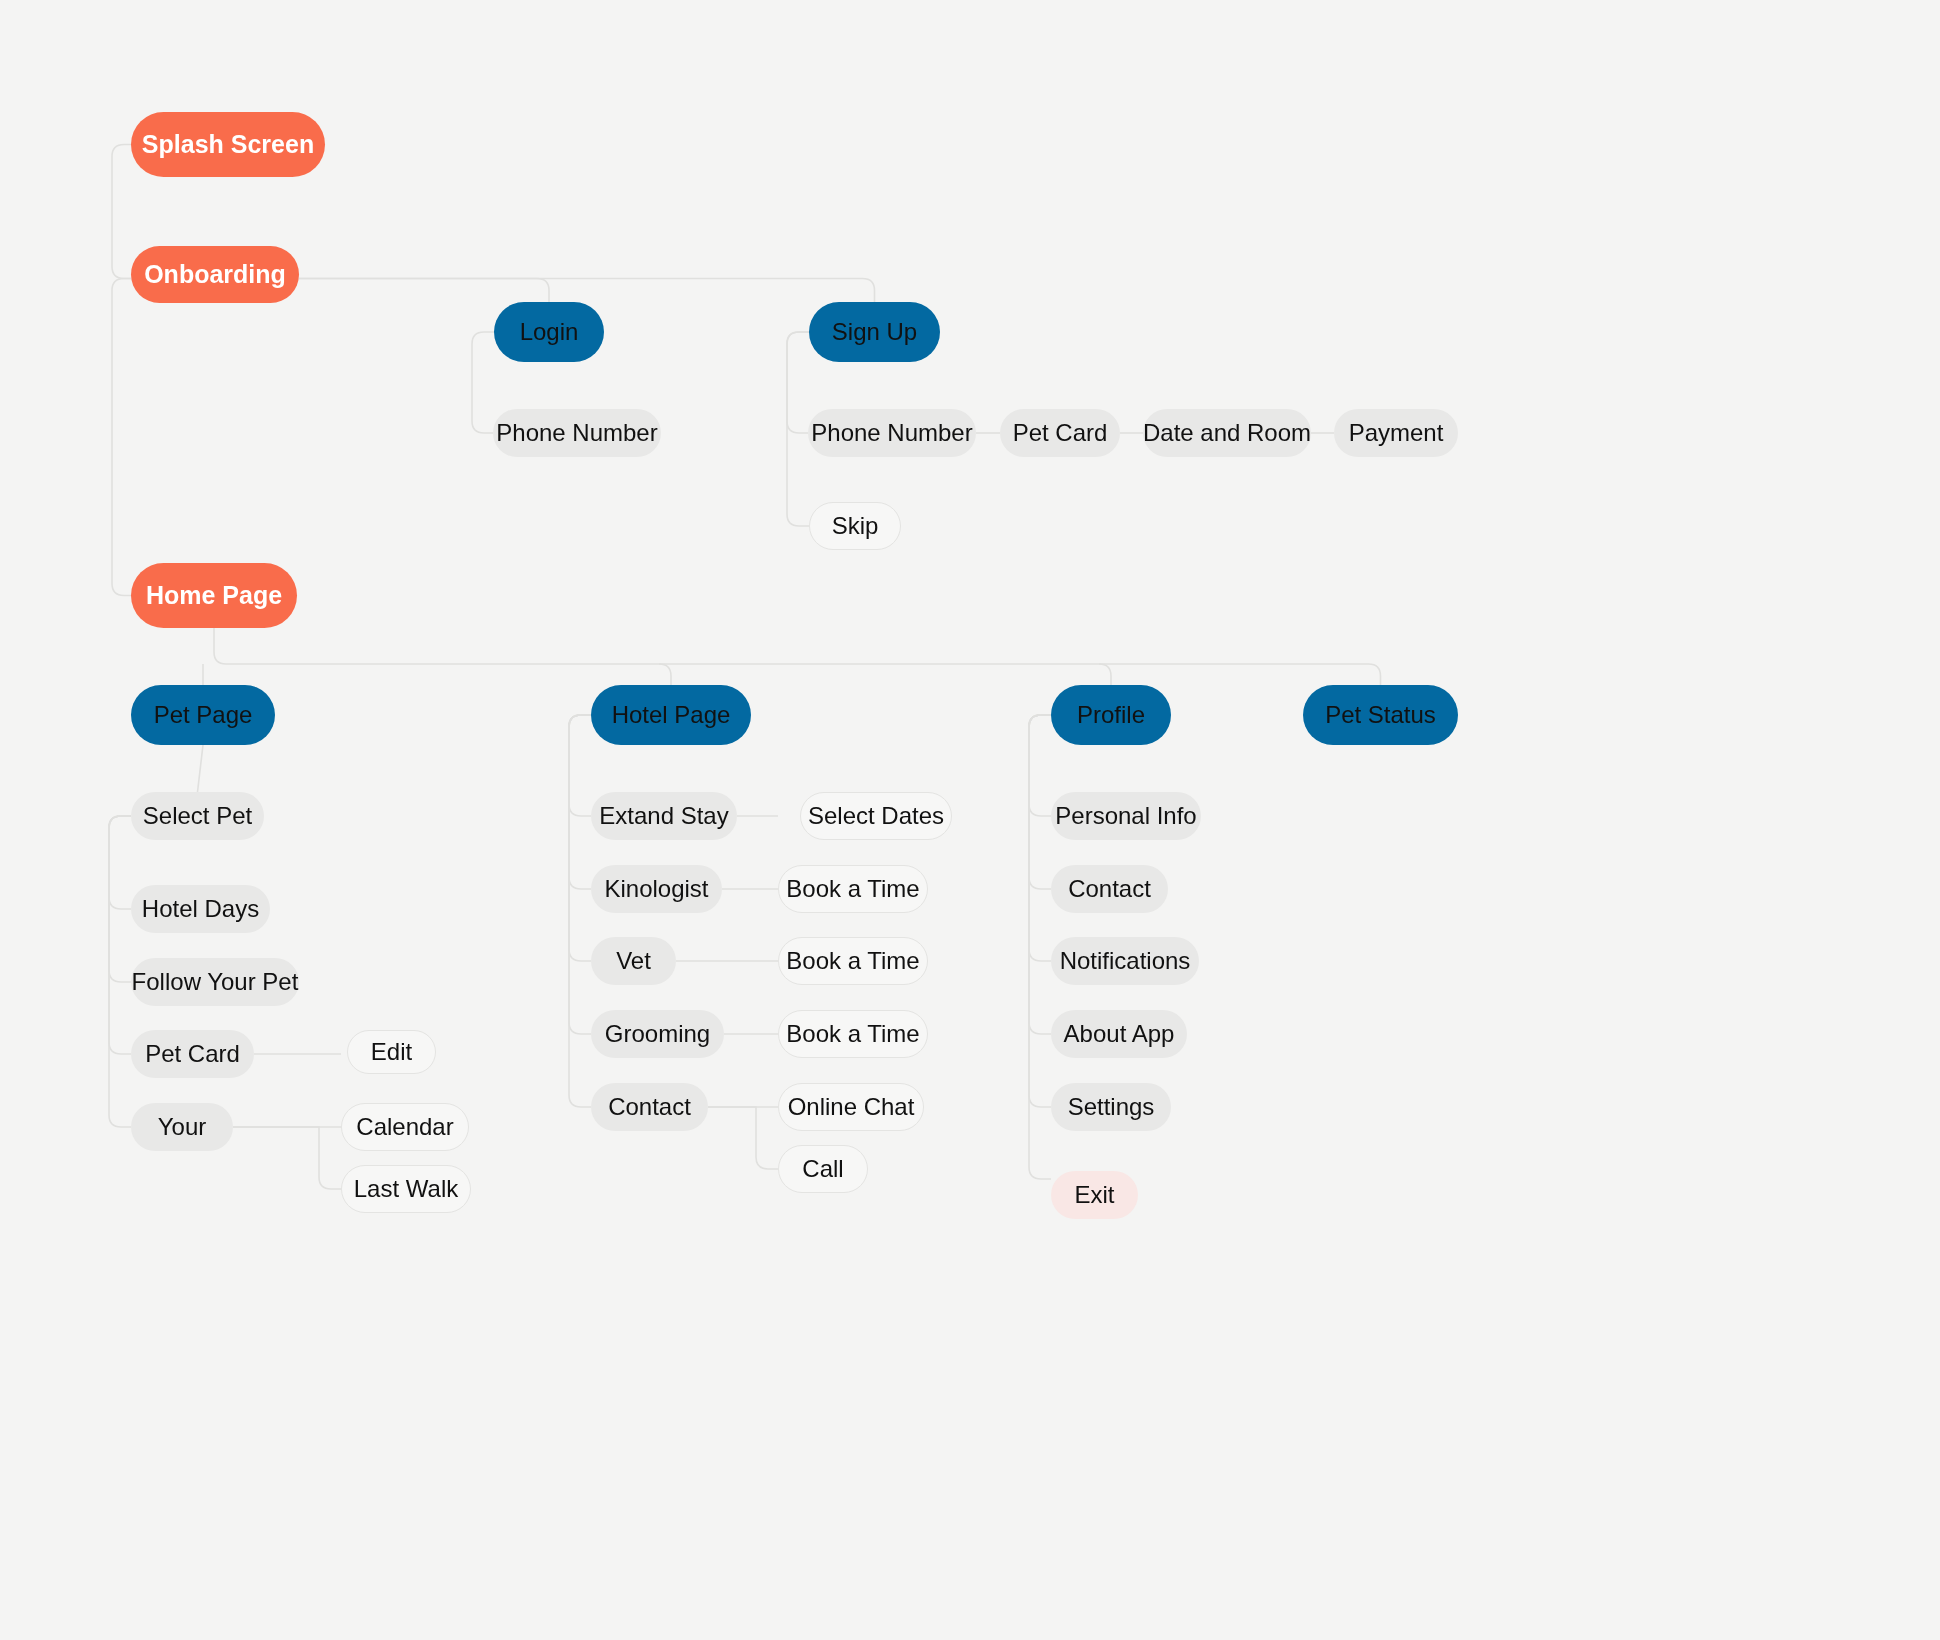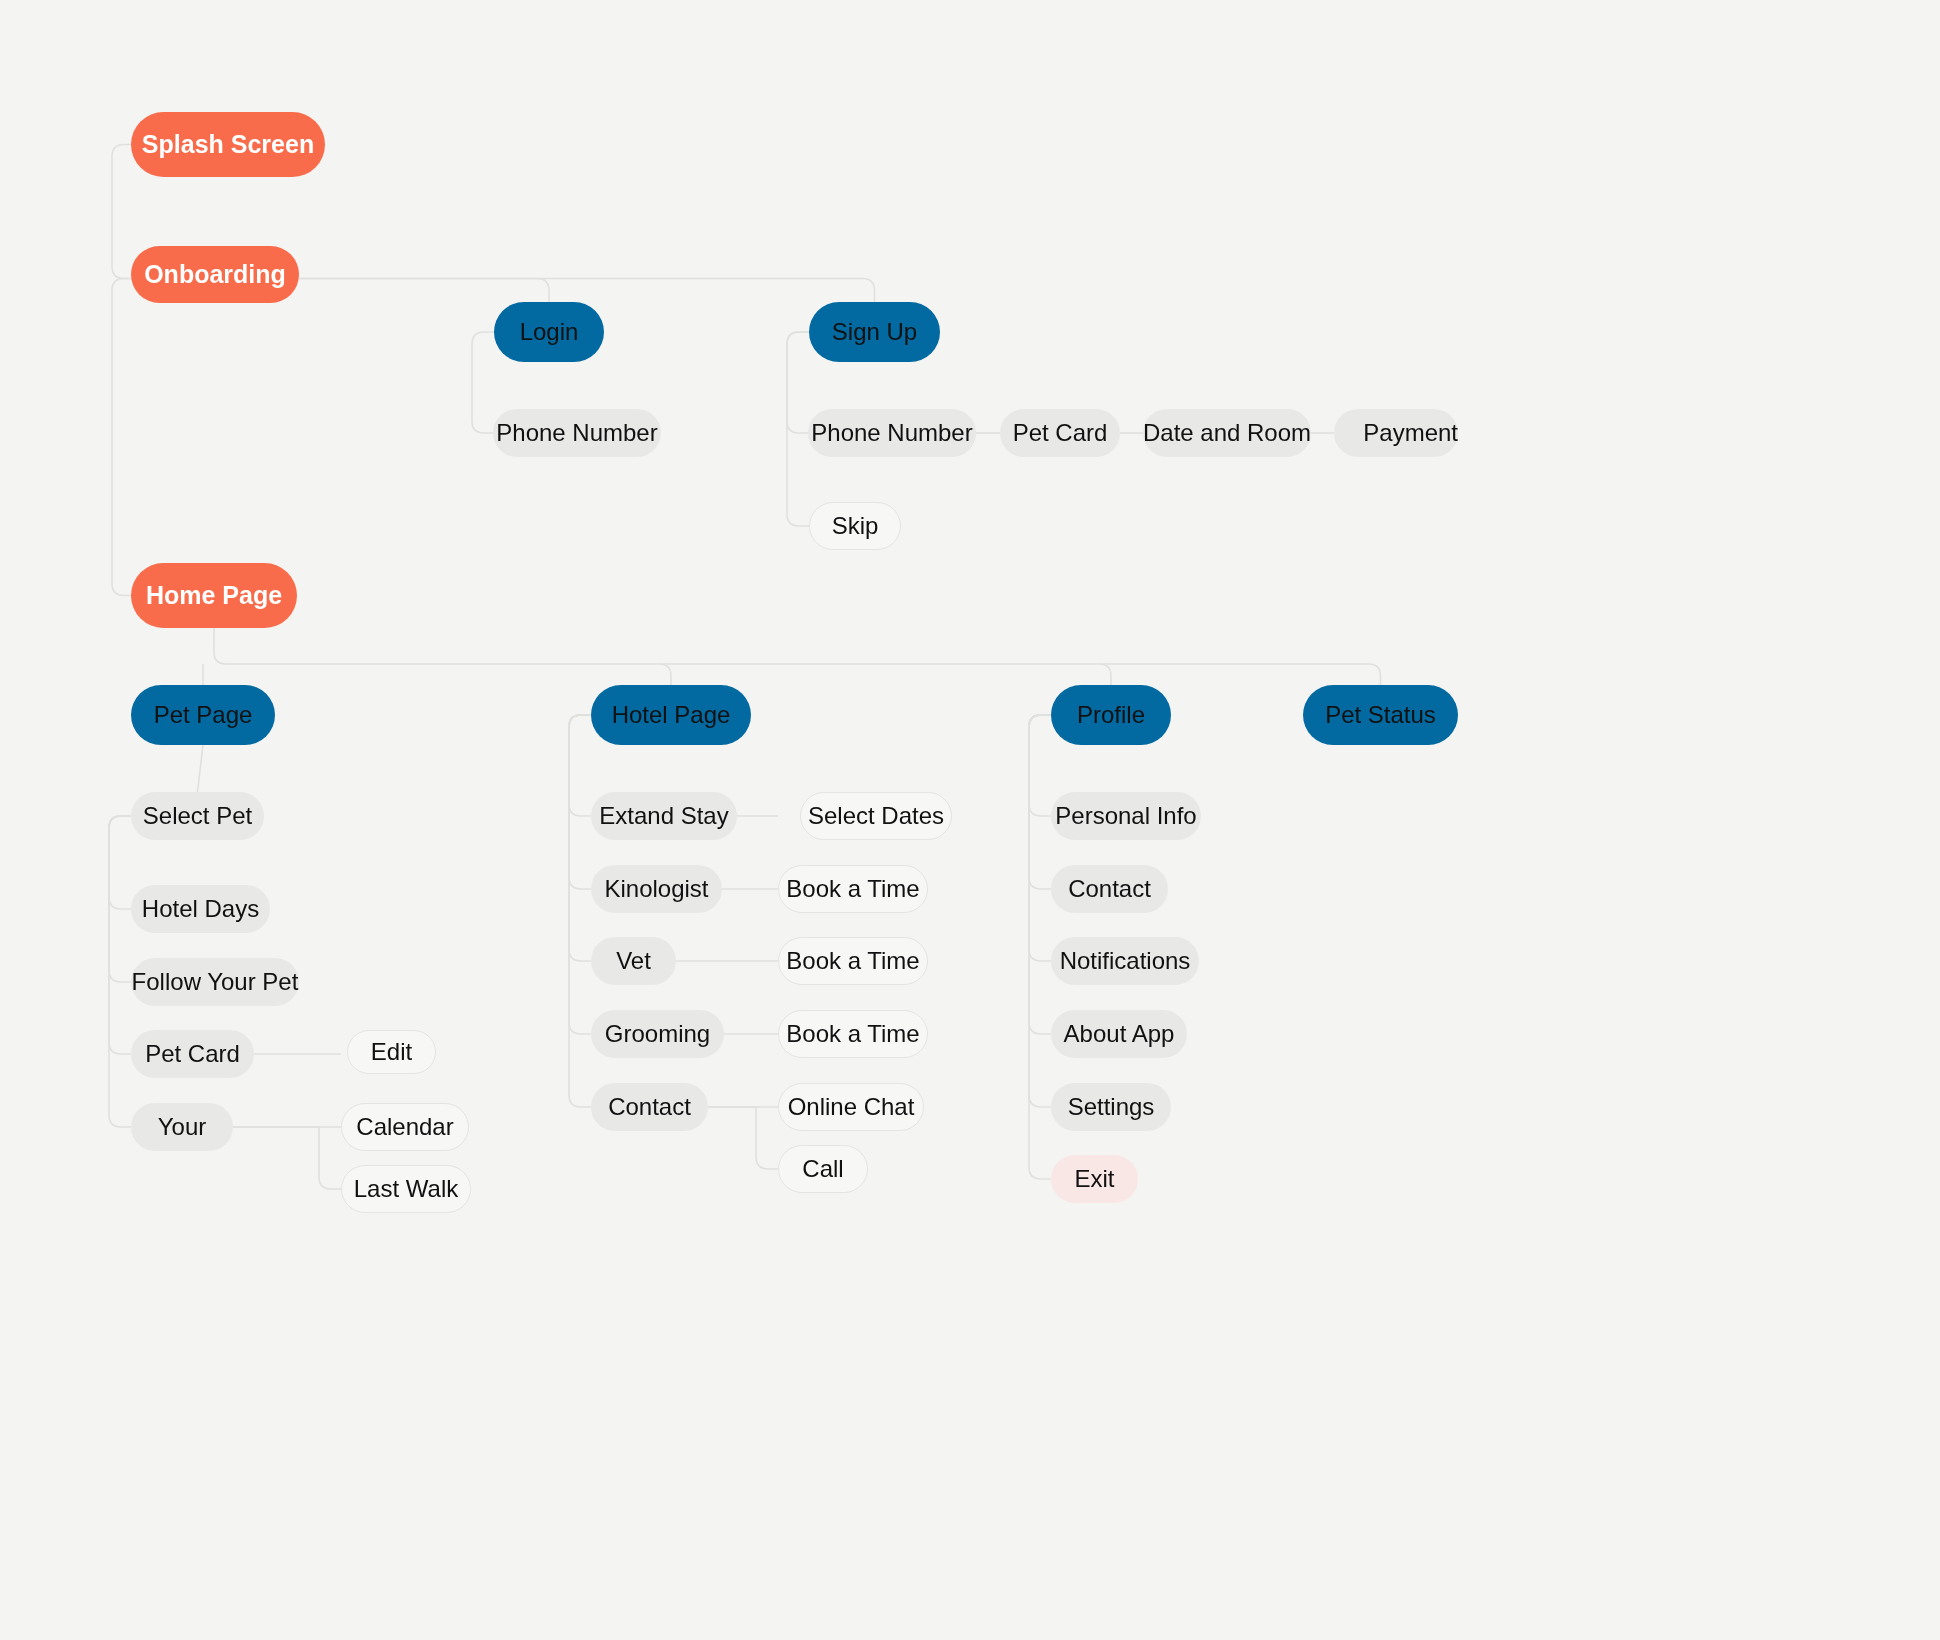--- a/index.html
+++ b/index.html
@@ -96,21 +96,21 @@
       </div>
       <div class="node v-grey s-md" style="left: 808px; top: 409px; width: 168px; height: 48px;">
         <span>Phone Number</span>
       </div>
       <div class="node v-grey s-md" style="left: 1000px; top: 409px; width: 120px; height: 48px;">
         <span>Pet Card</span>
       </div>
       <div class="node v-grey s-md" style="left: 1143px; top: 409px; width: 168px; height: 48px;">
         <span>Date and Room</span>
       </div>
-      <div class="node v-grey s-md" style="left: 1334px; top: 409px; width: 124px; height: 48px; justify-content: flex-end;">
+      <div class="node v-grey s-md" style="left: 1334px; top: 409px; width: 124px; height: 48px;">
         <span>Payment</span>
       </div>
       <div class="node v-outline s-md" style="left: 809px; top: 502px; width: 92px; height: 48px;">
         <span>Skip</span>
       </div>
       <div class="node v-orange s-xl" style="left: 131px; top: 563px; width: 166px; height: 65px;">
         <span>Home Page</span>
       </div>
       <div class="node v-dark s-lg" style="left: 131px; top: 685px; width: 144px; height: 60px;">
         <span>Pet Page</span>
@@ -201,14 +201,14 @@
       </div>
     </div>
 </div>
 
 <style>
 
 .v-orange{background:#f96c4b;color:#fff;}
 .v-dark{background:#0369a1;color:#111;}
 .v-grey{background:#e8e8e7;color:#111;}
 .v-outline{background:#f7f7f6;border:1px solid #e4e4e2;color:#111;}
-.v-danger{background:#f9e7e5;color:#111;}
+.v-danger{background:#f9e7e5;color:#111;margin-top:16px;}
 </style>
 
 </body></html>

